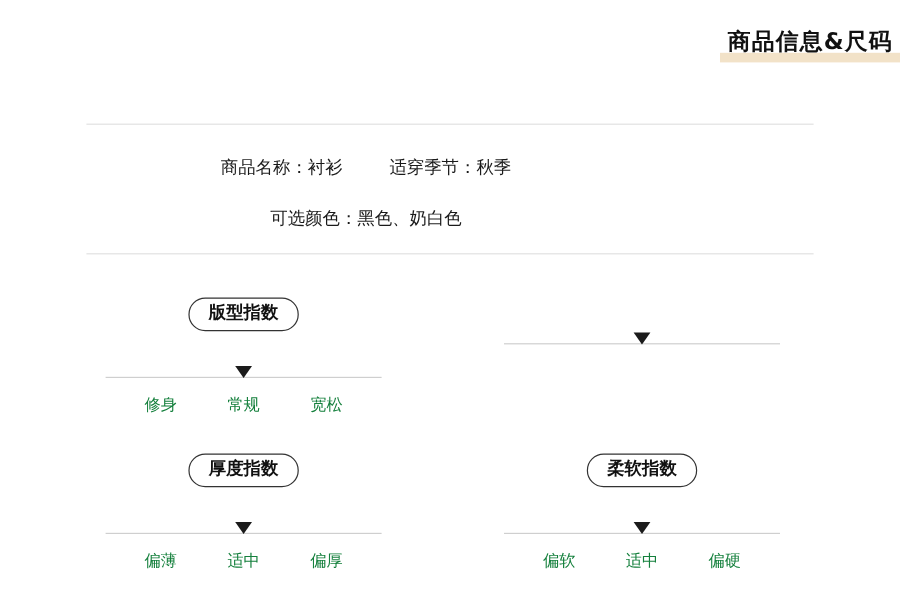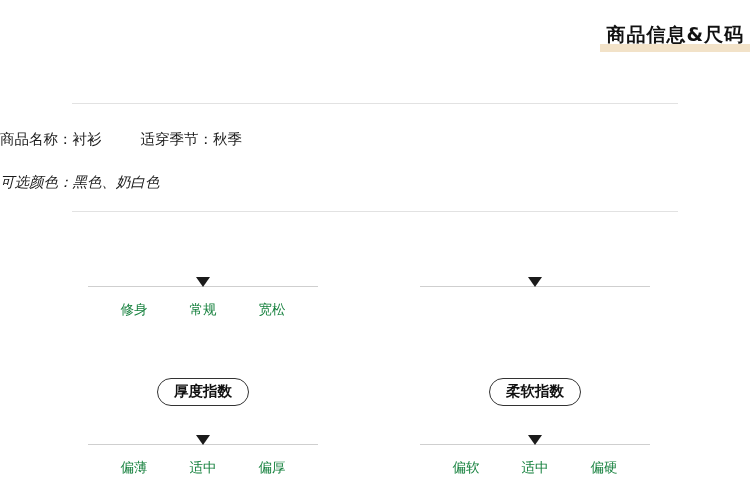--- a/index.html
+++ b/index.html
@@ -58,27 +58,27 @@
     background: #e2e2e2;
   }
   .rule-top { left: 72px; top: 103px; width: 606px; }
   .rule-bottom { left: 72px; top: 211px; width: 606px; }
 
   
   .info-row {
     position: absolute;
     width: 610px;
     display: flex;
-    justify-content: flex-start;
+    justify-content: center;
     align-items: baseline;
     font-size: 14.5px;
     color: #1a1a1a;
   }
   .info-row-1 { top: 130px; }
-  .info-row-2 { top: 173px; font-style: italic; }
+  .info-row-2 { top: 173px; }
   .info-cell {
     white-space: nowrap;
   }
   .info-cell + .info-cell { margin-left: 39px; }
   .info-label { color: #1a1a1a; }
   .info-value { color: #1a1a1a; }
   .info-value.spaced { padding-left: 6px; }
 
   
   .idx {
@@ -170,20 +170,23 @@
 
   <div class="info-row info-row-2">
     <span class="info-cell">
       <span class="info-label">可选颜色：</span><span class="info-value">黑色、奶白色</span>
     </span>
   </div>
 
   <div class="rule rule-bottom"></div>
 
   <div class="idx idx-col-left idx-row-1">
+    <div class="idx-badge-wrap">
+      <span class="idx-badge">版型指数</span>
+    </div>
     <div class="idx-track">
       <div class="idx-line"></div>
       <div class="idx-marker" style="left:50%"></div>
     </div>
     <div class="idx-labels">
       <span class="idx-label" style="left:20%">修身</span>
       <span class="idx-label" style="left:50%">常规</span>
       <span class="idx-label" style="left:80%">宽松</span>
     </div>
   </div>

